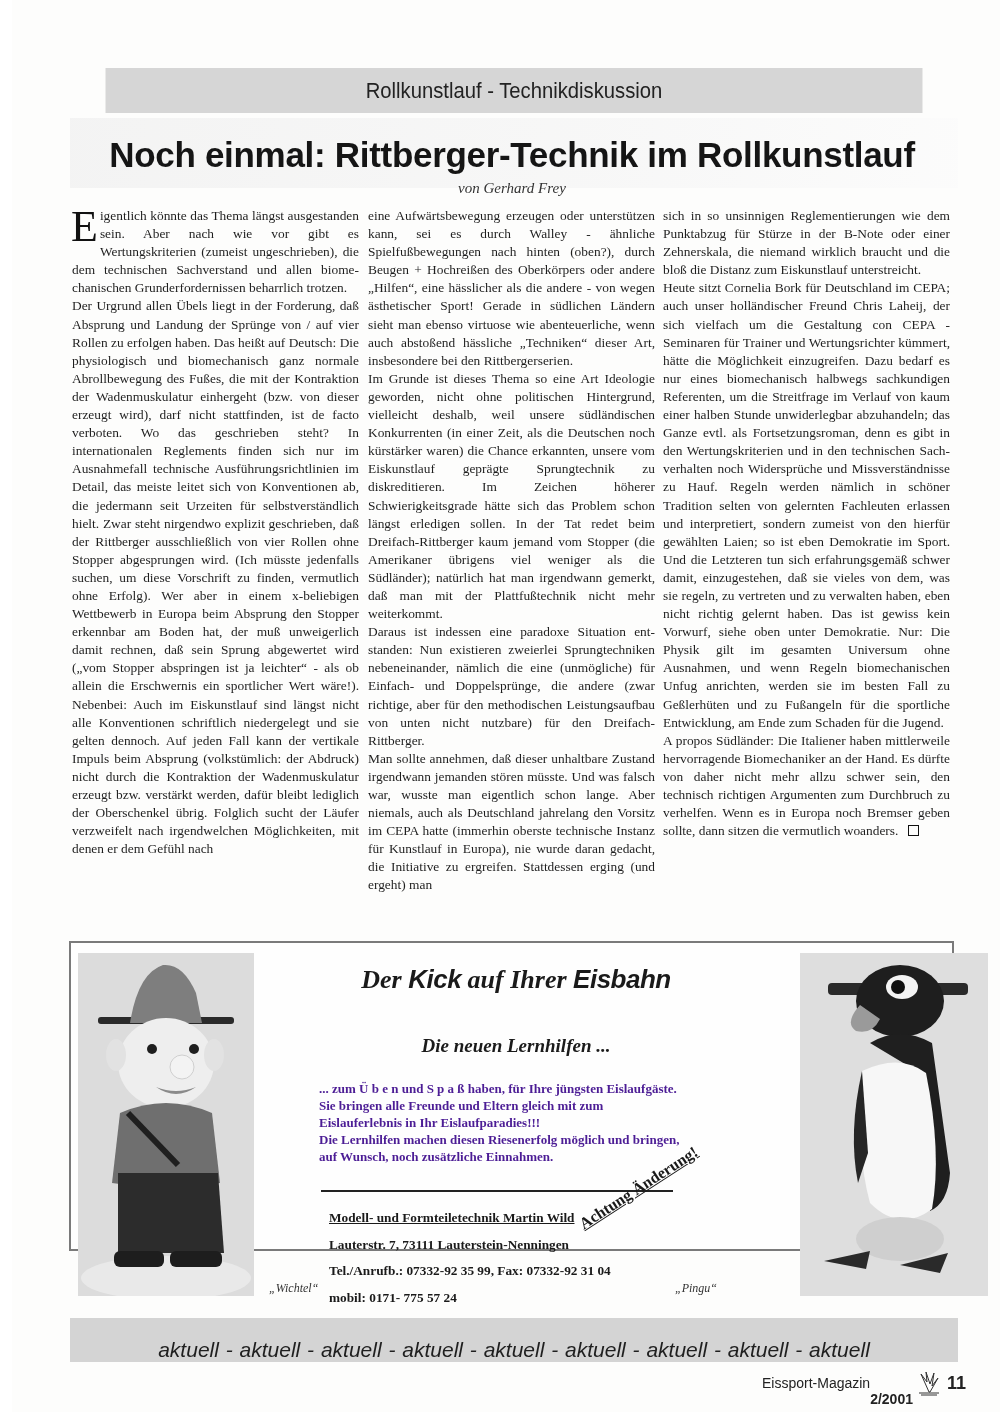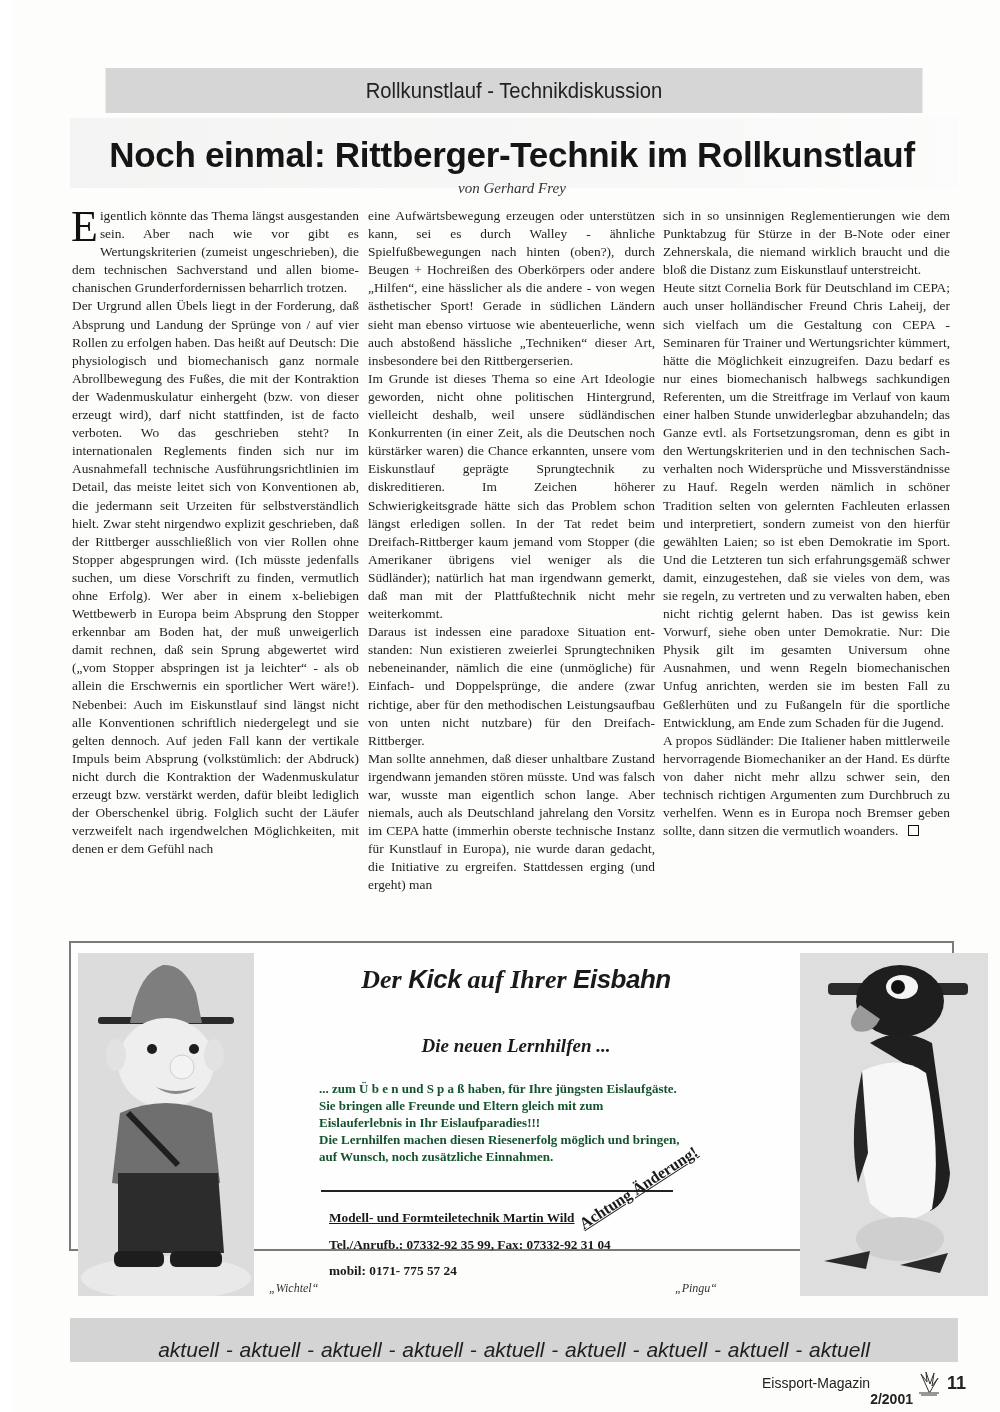--- a/index.html
+++ b/index.html
@@ -64,21 +64,21 @@
   }
   .ad-title .deco { font-family: "Liberation Sans", sans-serif; font-style: italic; letter-spacing: -0.5px; }
   .ad-sub {
     position: absolute; left: 215px; width: 460px; text-align: center;
     font-family: "Liberation Serif", serif; font-style: italic; font-weight: bold; font-size: 19px; color: #1a1a1a;
   }
   .ad-sub1 { top: 64px; }
   .ad-sub2 { top: 92px; }
   .ad-body {
     position: absolute; left: 248px; top: 137px; width: 370px;
-    font-family: "Liberation Serif", serif; font-weight: bold; font-size: 13px; line-height: 17px; color: #14532d;
+    font-family: "Liberation Serif", serif; font-weight: bold; font-size: 13px; line-height: 17px; color: #4c1d95;
   }
   .ad-body p { margin: 0; }
   .ad-rule { position: absolute; left: 250px; top: 247px; width: 352px; height: 2px; background: #222; }
   .ad-contact {
     position: absolute; left: 250px; top: 258px; width: 400px;
     font-family: "Liberation Serif", serif; font-weight: bold; font-size: 13.3px; line-height: 18.5px; color: #1a1a1a;
   }
   .ad-contact p { margin: 8px; }
   .ad-contact .company { text-decoration: underline; }
   .achtung {
@@ -168,20 +168,21 @@
     <div class="ad-sub ad-sub2">Die neuen Lernhilfen ...</div>
 
     <div class="ad-body">
       <p>... zum  Ü b e n  und S p a ß  haben, für Ihre jüngsten Eislaufgäste.</p>
       <p>Sie bringen alle Freunde und Eltern gleich mit zum Eislauferlebnis in Ihr Eislaufparadies!!!</p>
       <p>Die Lernhilfen machen diesen Riesenerfolg möglich und bringen, auf Wunsch, noch zusätzliche Einnahmen.</p>
     </div>
     <div class="ad-rule"></div>
     <div class="ad-contact">
       <p class="company">Modell- und Formteiletechnik Martin Wild</p>
+      <p>Lauterstr. 7, 73111 Lauterstein-Nenningen</p>
       <p>Tel./Anrufb.: 07332-92 35 99, Fax: 07332-92 31 04</p>
       <p>mobil: 0171- 775 57 24</p>
     </div>
     <div class="achtung">Achtung Änderung!</div>
 
     <div class="caption cap-left">„Wichtel“</div>
     <div class="caption cap-right">„Pingu“</div>
 
     <div class="photo photo-right">
       <svg viewBox="0 0 188 343">

